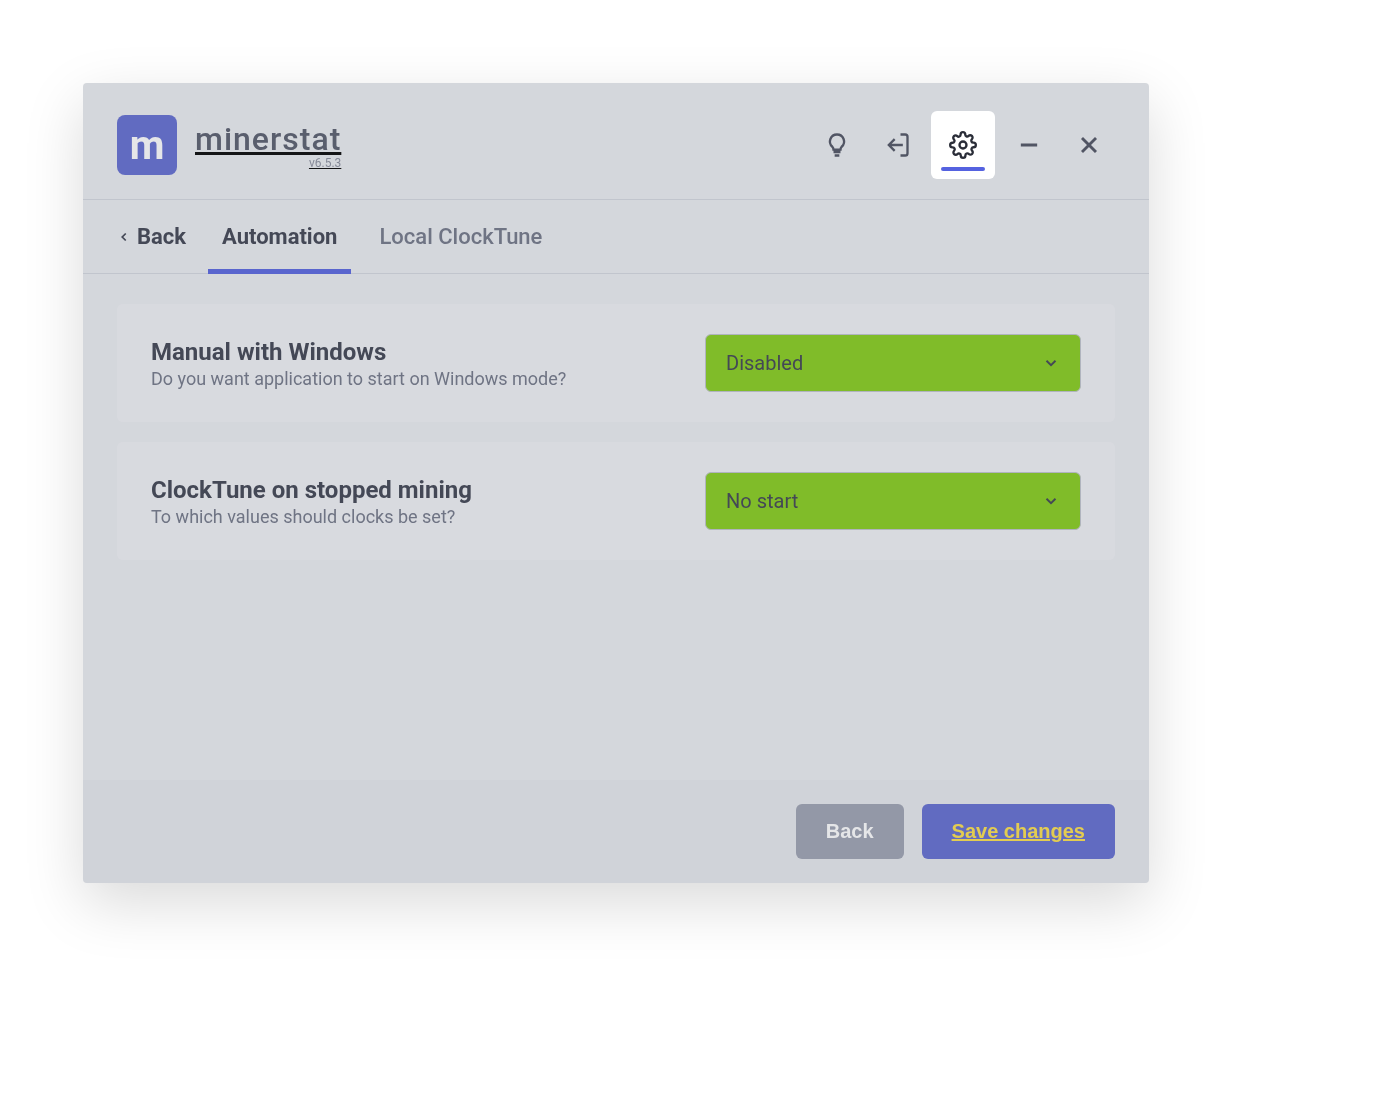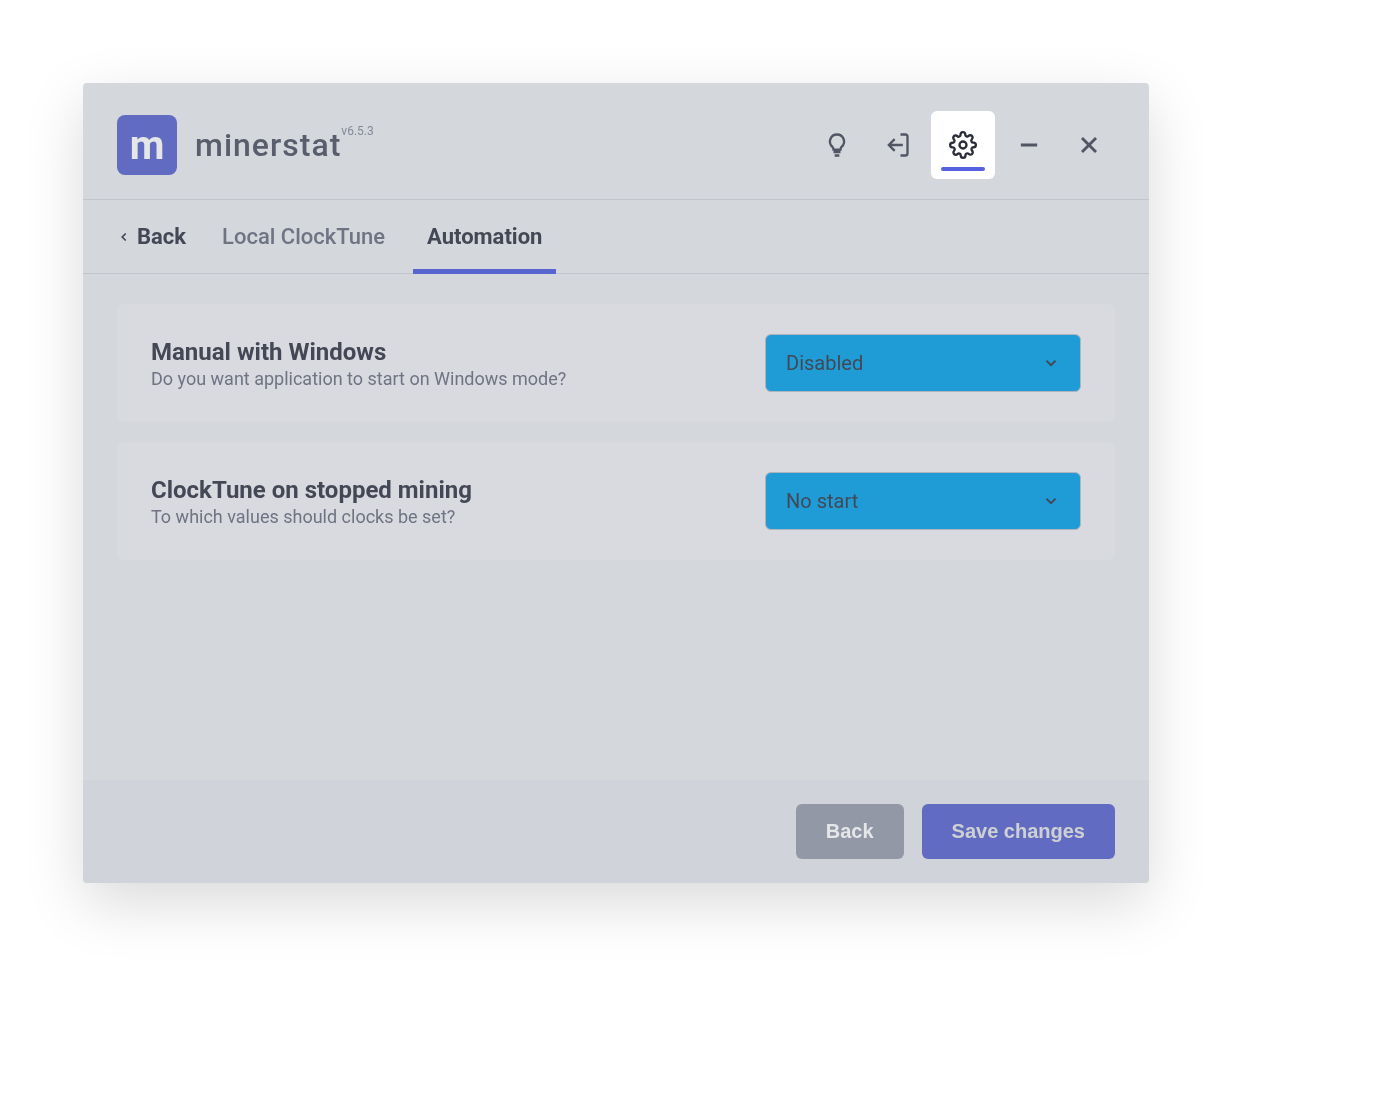--- a/index.html
+++ b/index.html
@@ -57,21 +57,22 @@
       align-items: center;
       justify-content: center;
     }
     .logo-m {
       color: #ffffff;
       font-size: 40px;
       font-weight: 700;
     }
     .brand-text {
       display: flex;
-      flex-direction: row;
+      flex-direction: column;
+      text-decoration: underline;
     }
     .brand-name {
       font-size: 32px;
       color: #55596a;
       letter-spacing: 1px;
       font-weight: 500;
     }
     .brand-version {
       font-size: 12px;
       color: #8a8e9d;
@@ -177,31 +178,31 @@
       font-size: 24px;
       font-weight: 700;
       color: #3b3f4d;
       margin-bottom: 2px;
     }
     .setting-subtitle {
       font-size: 18px;
       color: #6f7485;
     }
     .select-box {
-      width: 316px;
+      width: 376px;
       height: 58px;
       border: 1.5px solid #bfc2cc;
       border-radius: 6px;
       display: flex;
       align-items: center;
       justify-content: space-between;
       padding: 0 20px;
       font-size: 20px;
       color: #3b3f4d;
-      background: #0ea5e9;
+      background: #84cc16;
       cursor: pointer;
     }
     .chevron-down {
       width: 18px;
       height: 18px;
     }
     
     .footer {
       display: flex;
       justify-content: flex-end;
@@ -216,21 +217,22 @@
       border: none;
       border-radius: 6px;
       cursor: pointer;
     }
     .btn-secondary {
       background: #9ba0b0;
       color: #ffffff;
     }
     .btn-primary {
       background: #5f6ad0;
-      color: #e5e5e5;
+      color: #fde047;
+      text-decoration: underline;
     }
   </style>
 </head>
 <body>
 
 <div class="app-window">
   <div class="overlay-dim"></div>
 
   <div class="header">
     <div class="brand">
@@ -273,22 +275,22 @@
     </div>
   </div>
 
   <div class="tabs-bar">
     <div class="back-nav">
       <svg width="14" height="14" viewBox="0 0 24 24" fill="none" stroke="currentColor" stroke-width="3">
         <polyline points="15 18 9 12 15 6"></polyline>
       </svg>
       <span>Back</span>
     </div>
+    <div class="tab active">Automation</div>
     <div class="tab">Local ClockTune</div>
-    <div class="tab active">Automation</div>
   </div>
 
   <div class="content">
 
     <div class="setting-card">
       <div class="setting-text">
         <div class="setting-title">Manual with Windows</div>
         <div class="setting-subtitle">Do you want application to start on Windows mode?</div>
       </div>
       <div class="select-box">

